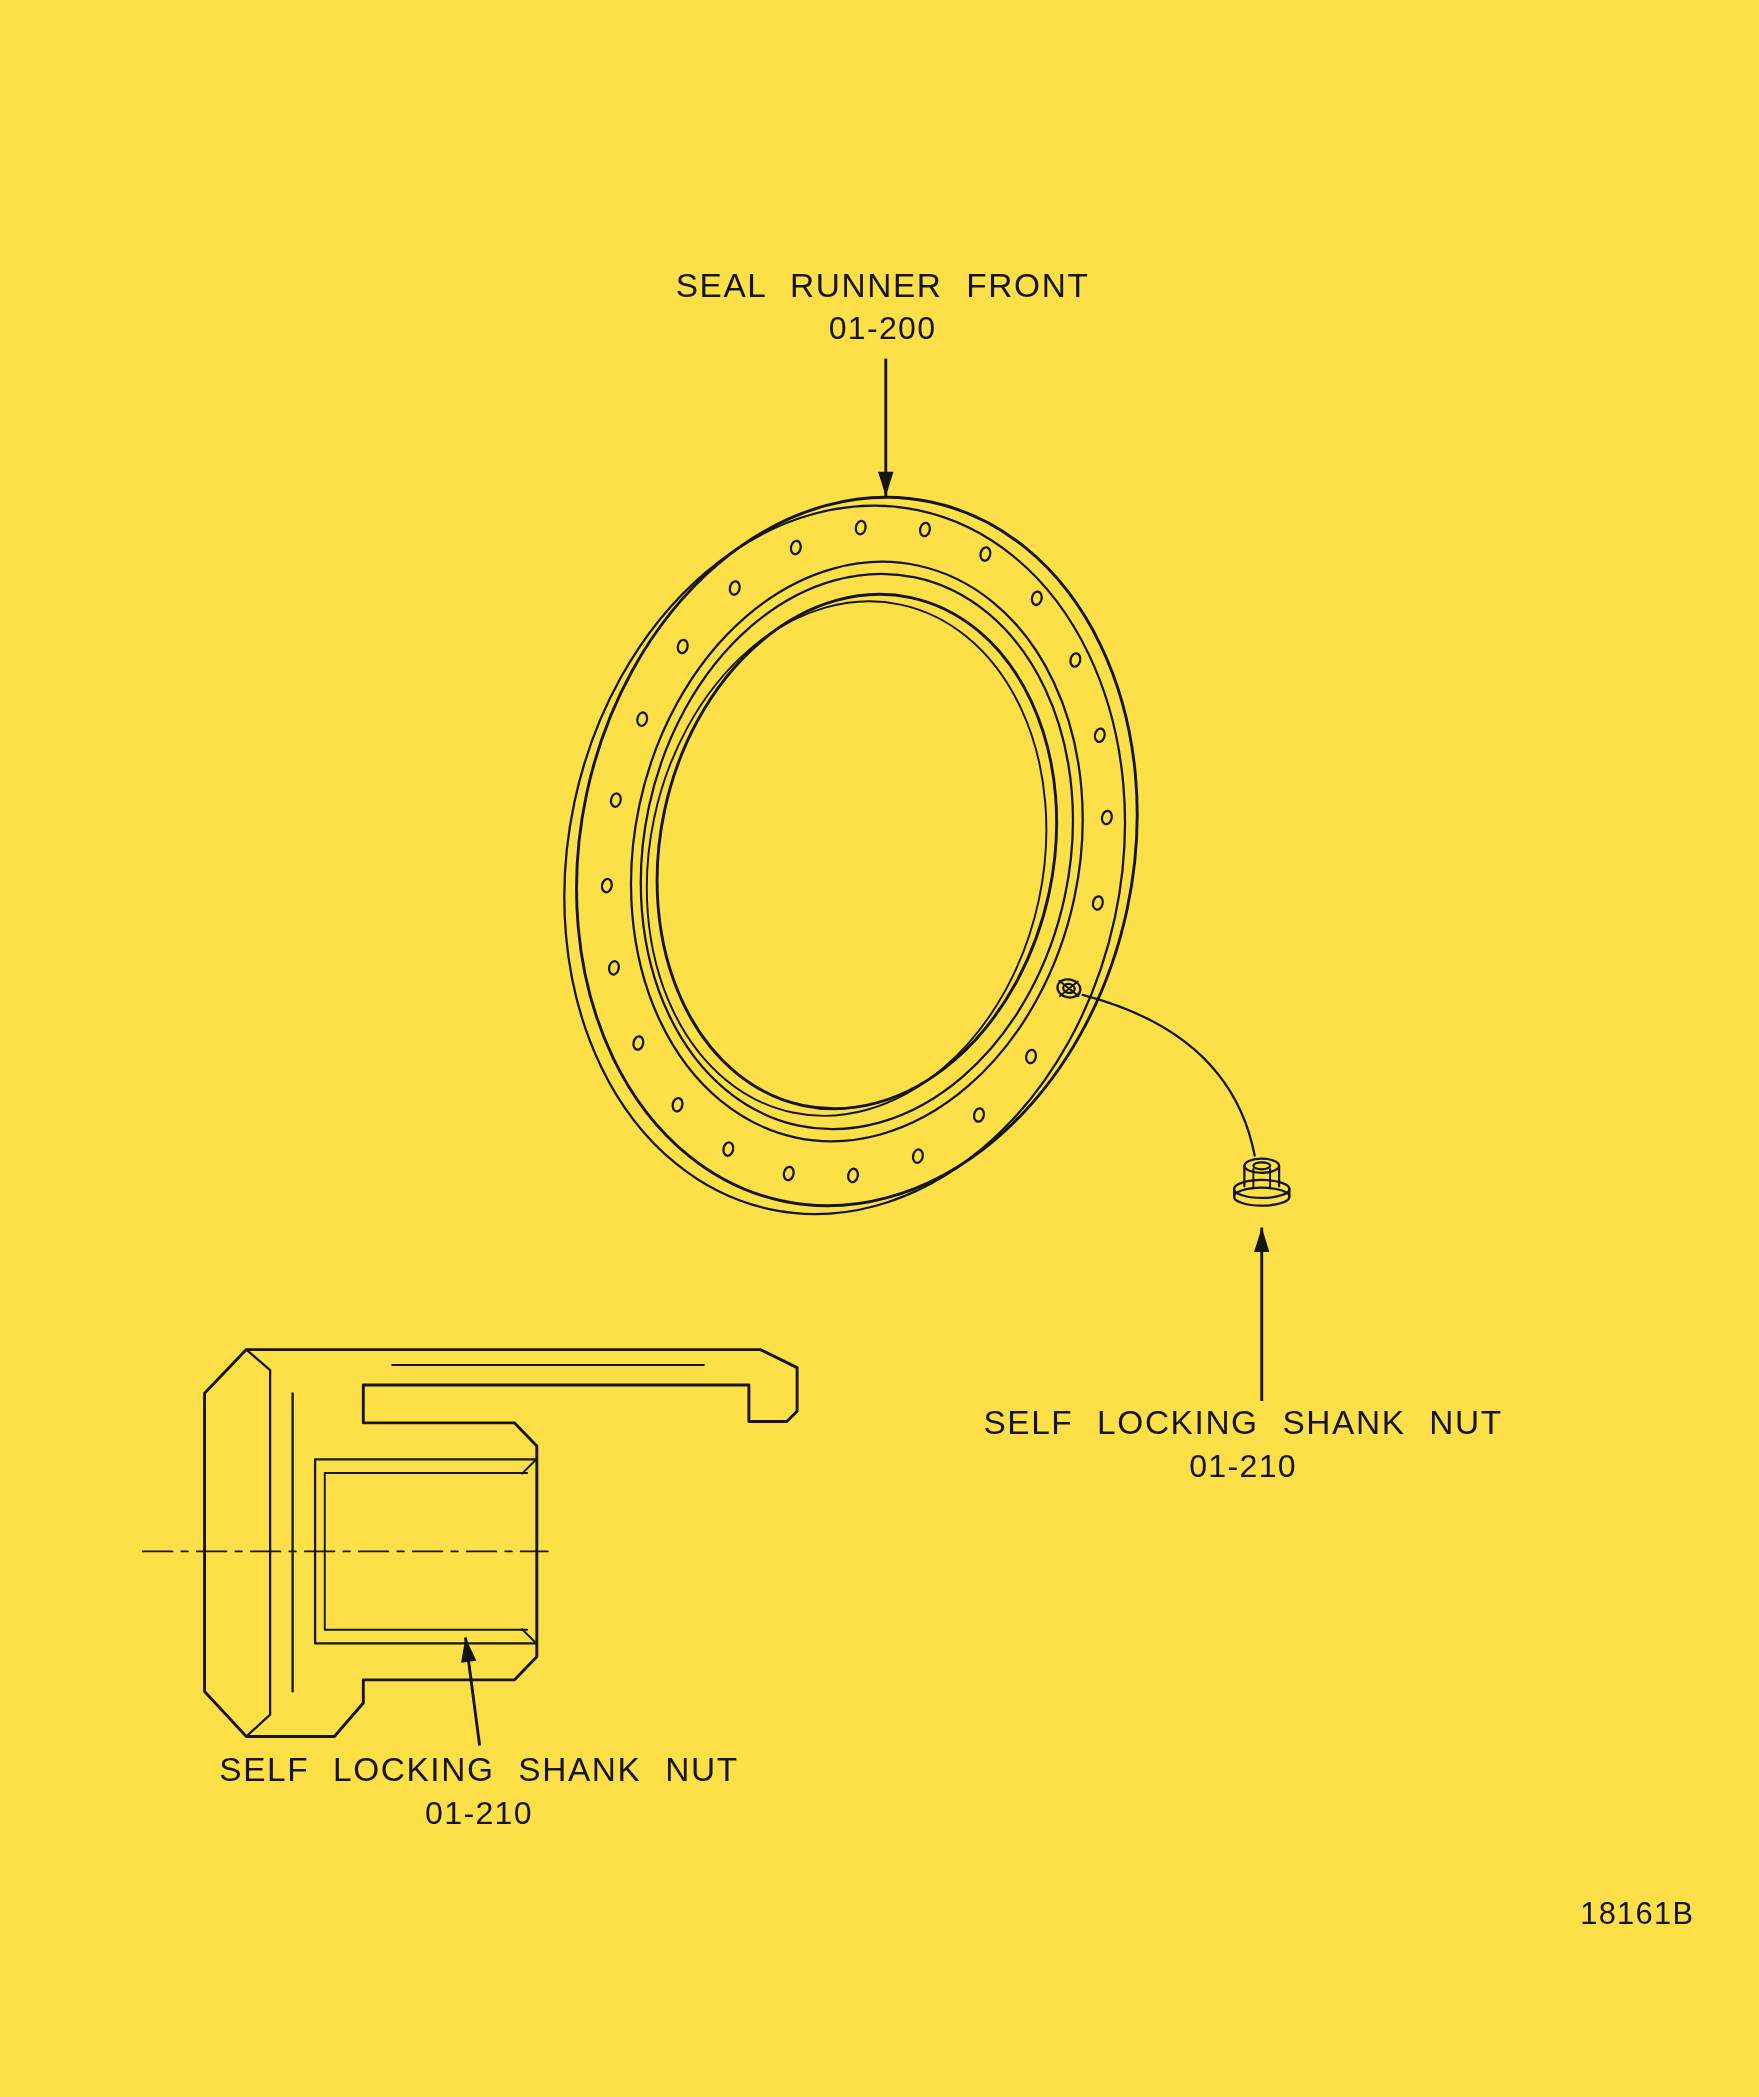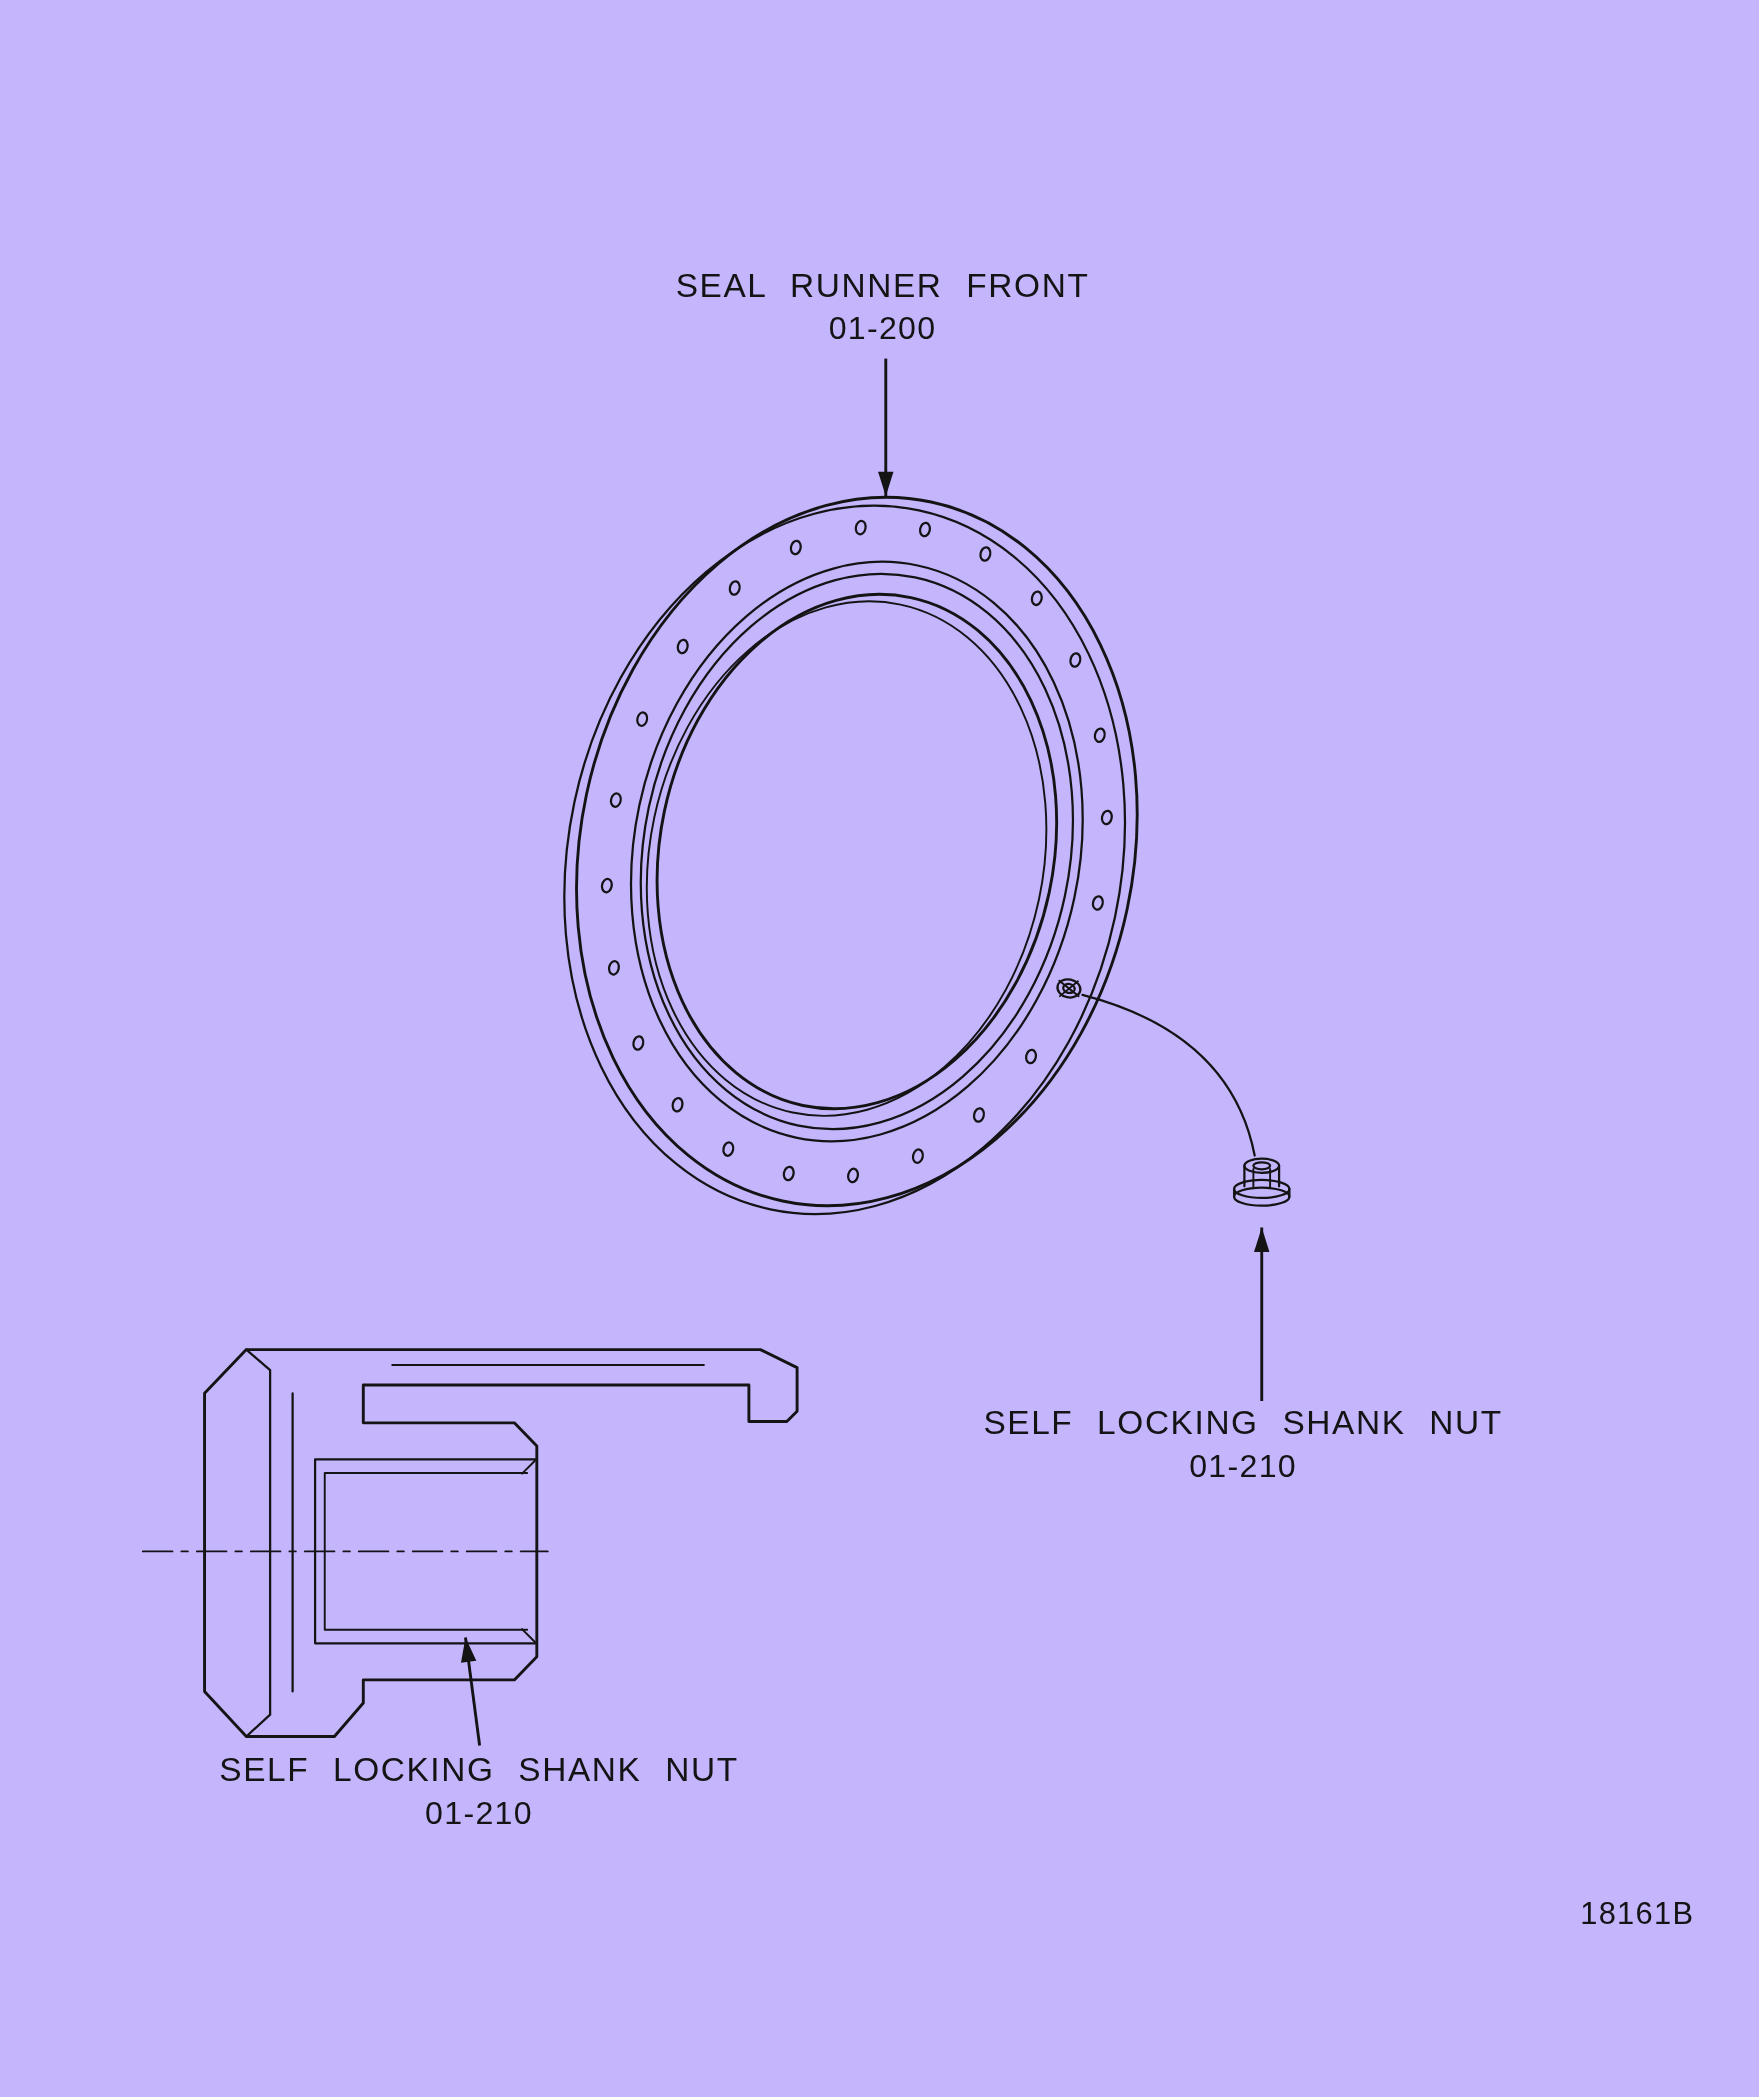--- a/index.html
+++ b/index.html
@@ -4,21 +4,21 @@
 <style>
   html, body {
     margin: 0;
     padding: 0;
     background: #ffffff;
   }
   .page {
     position: relative;
     width: 1760px;
     height: 2097px;
-    background: #c4b5fd;
+    background: #fde047;
     overflow: hidden;
     font-family: "Liberation Sans", sans-serif;
   }
   svg.diagram {
     position: absolute;
     left: 0;
     top: 0;
     width: 1760px;
     height: 2097px;
   }

